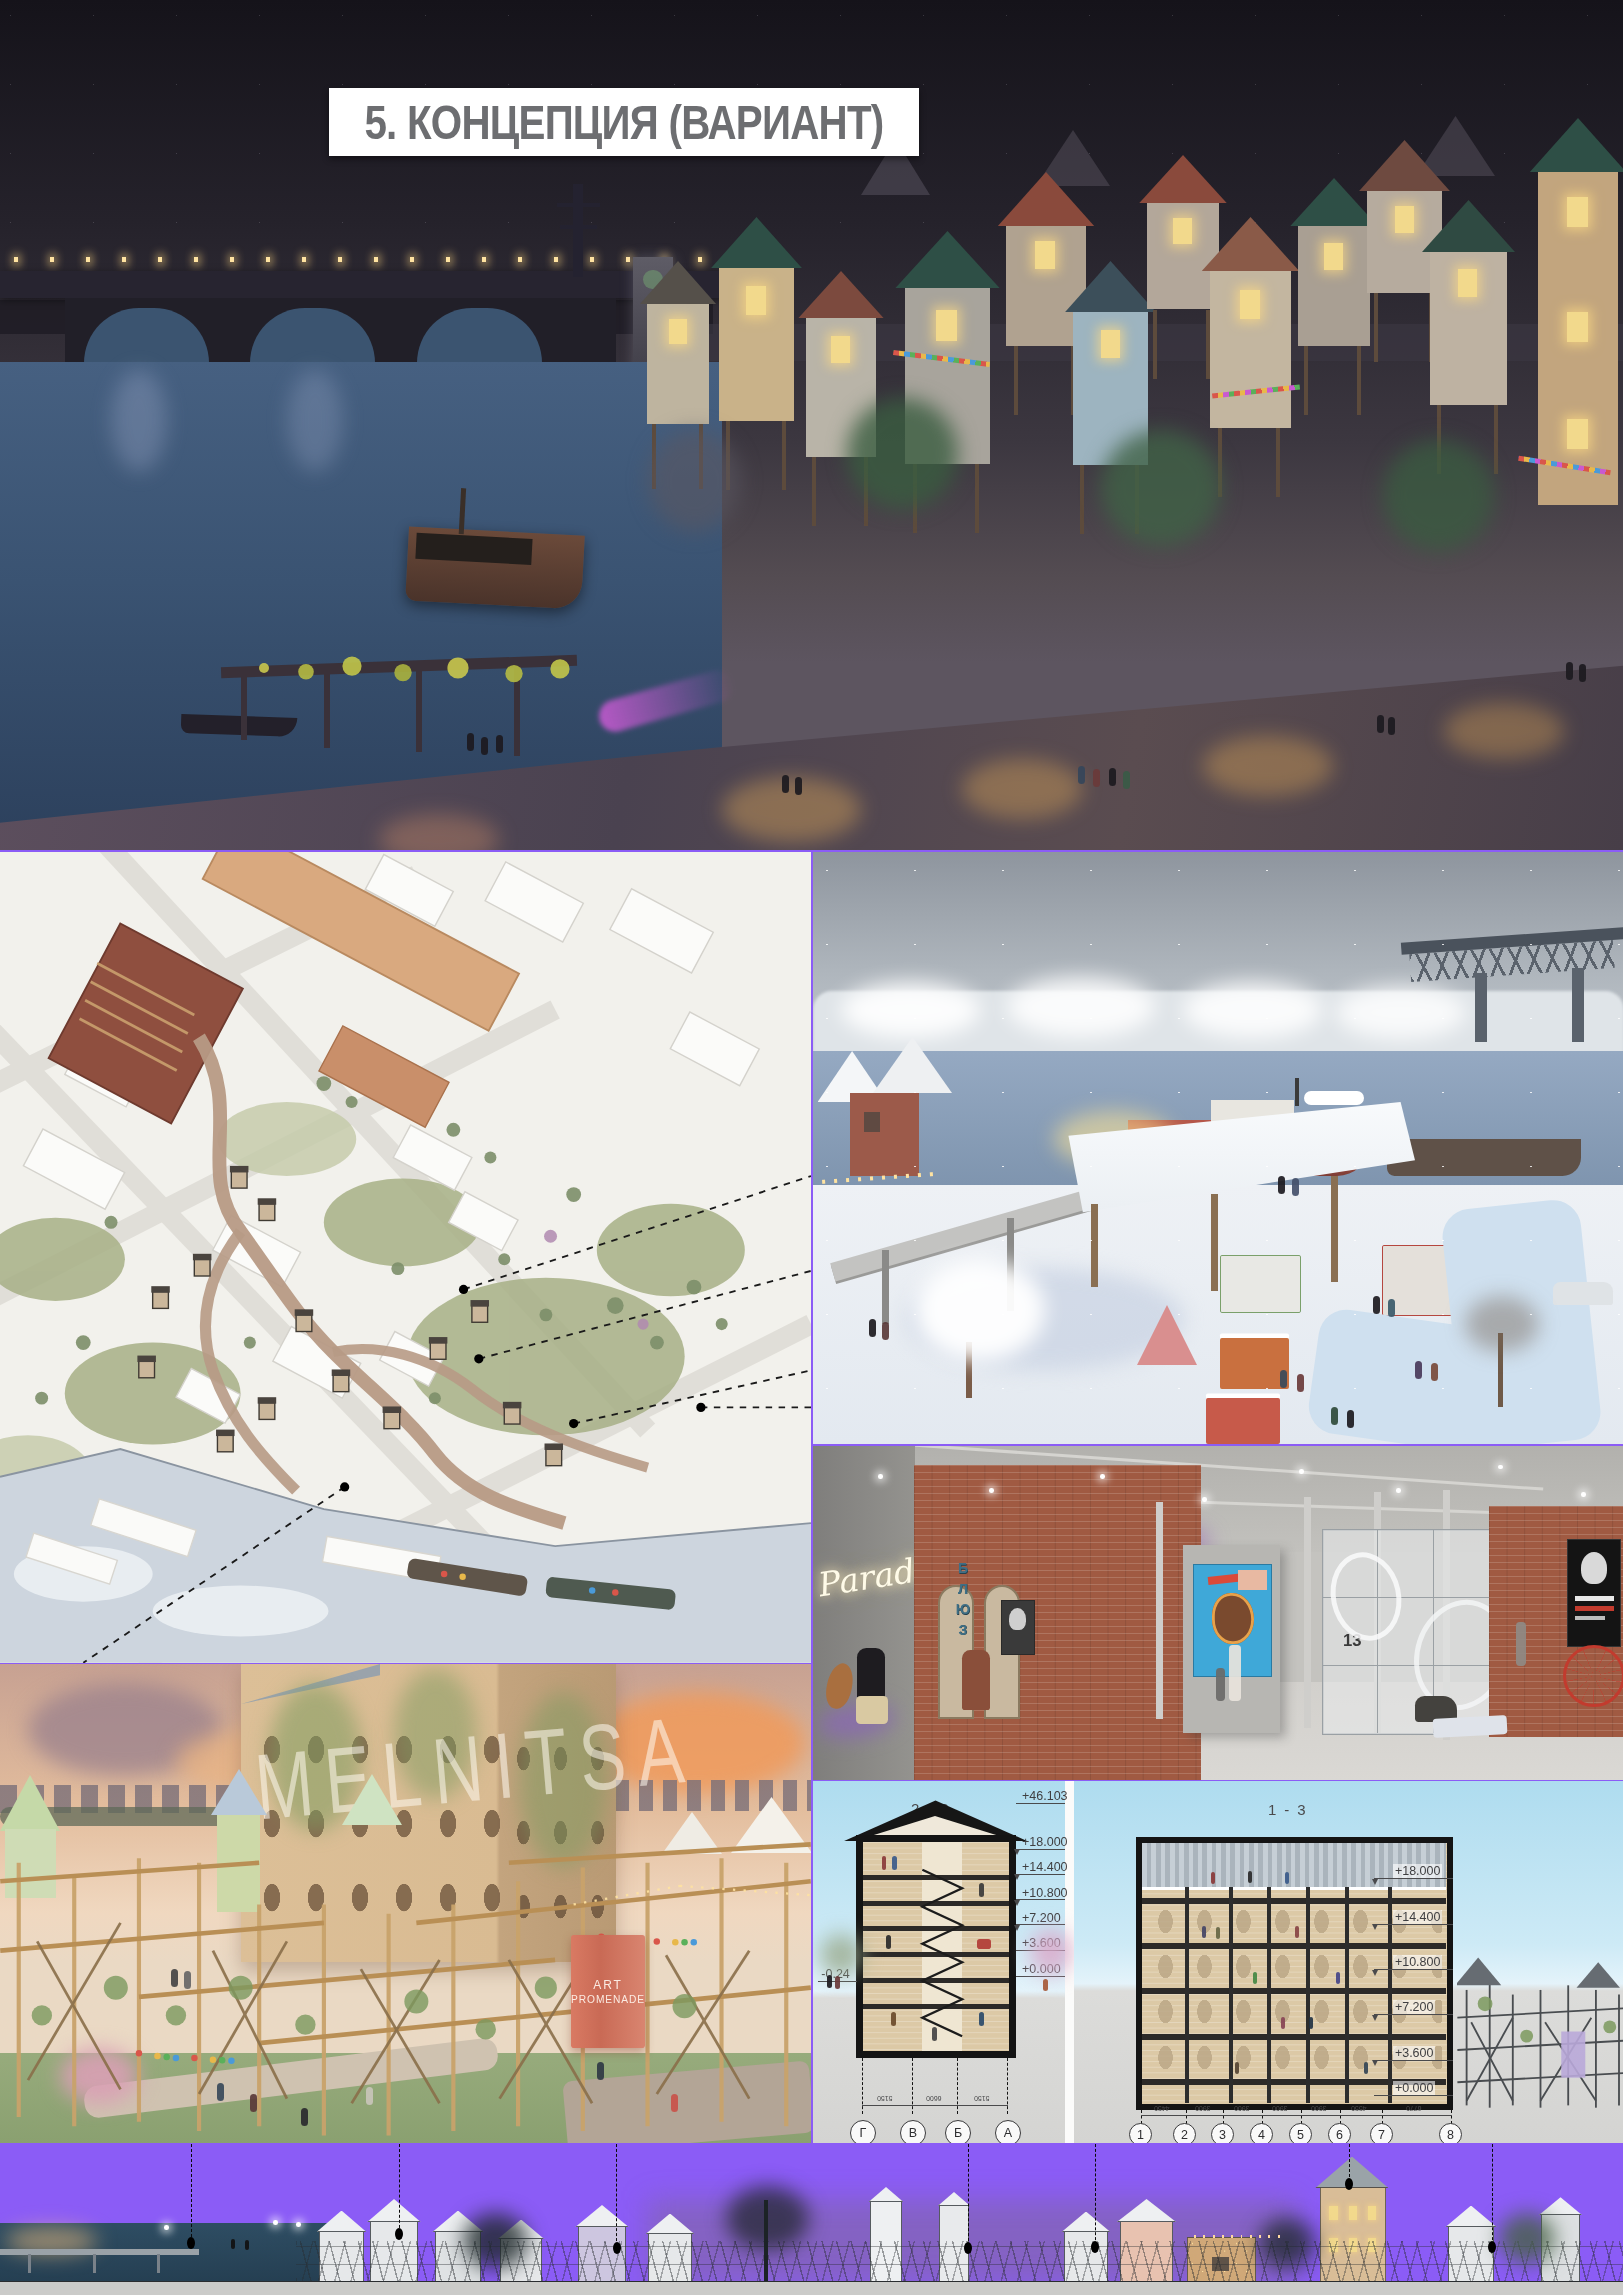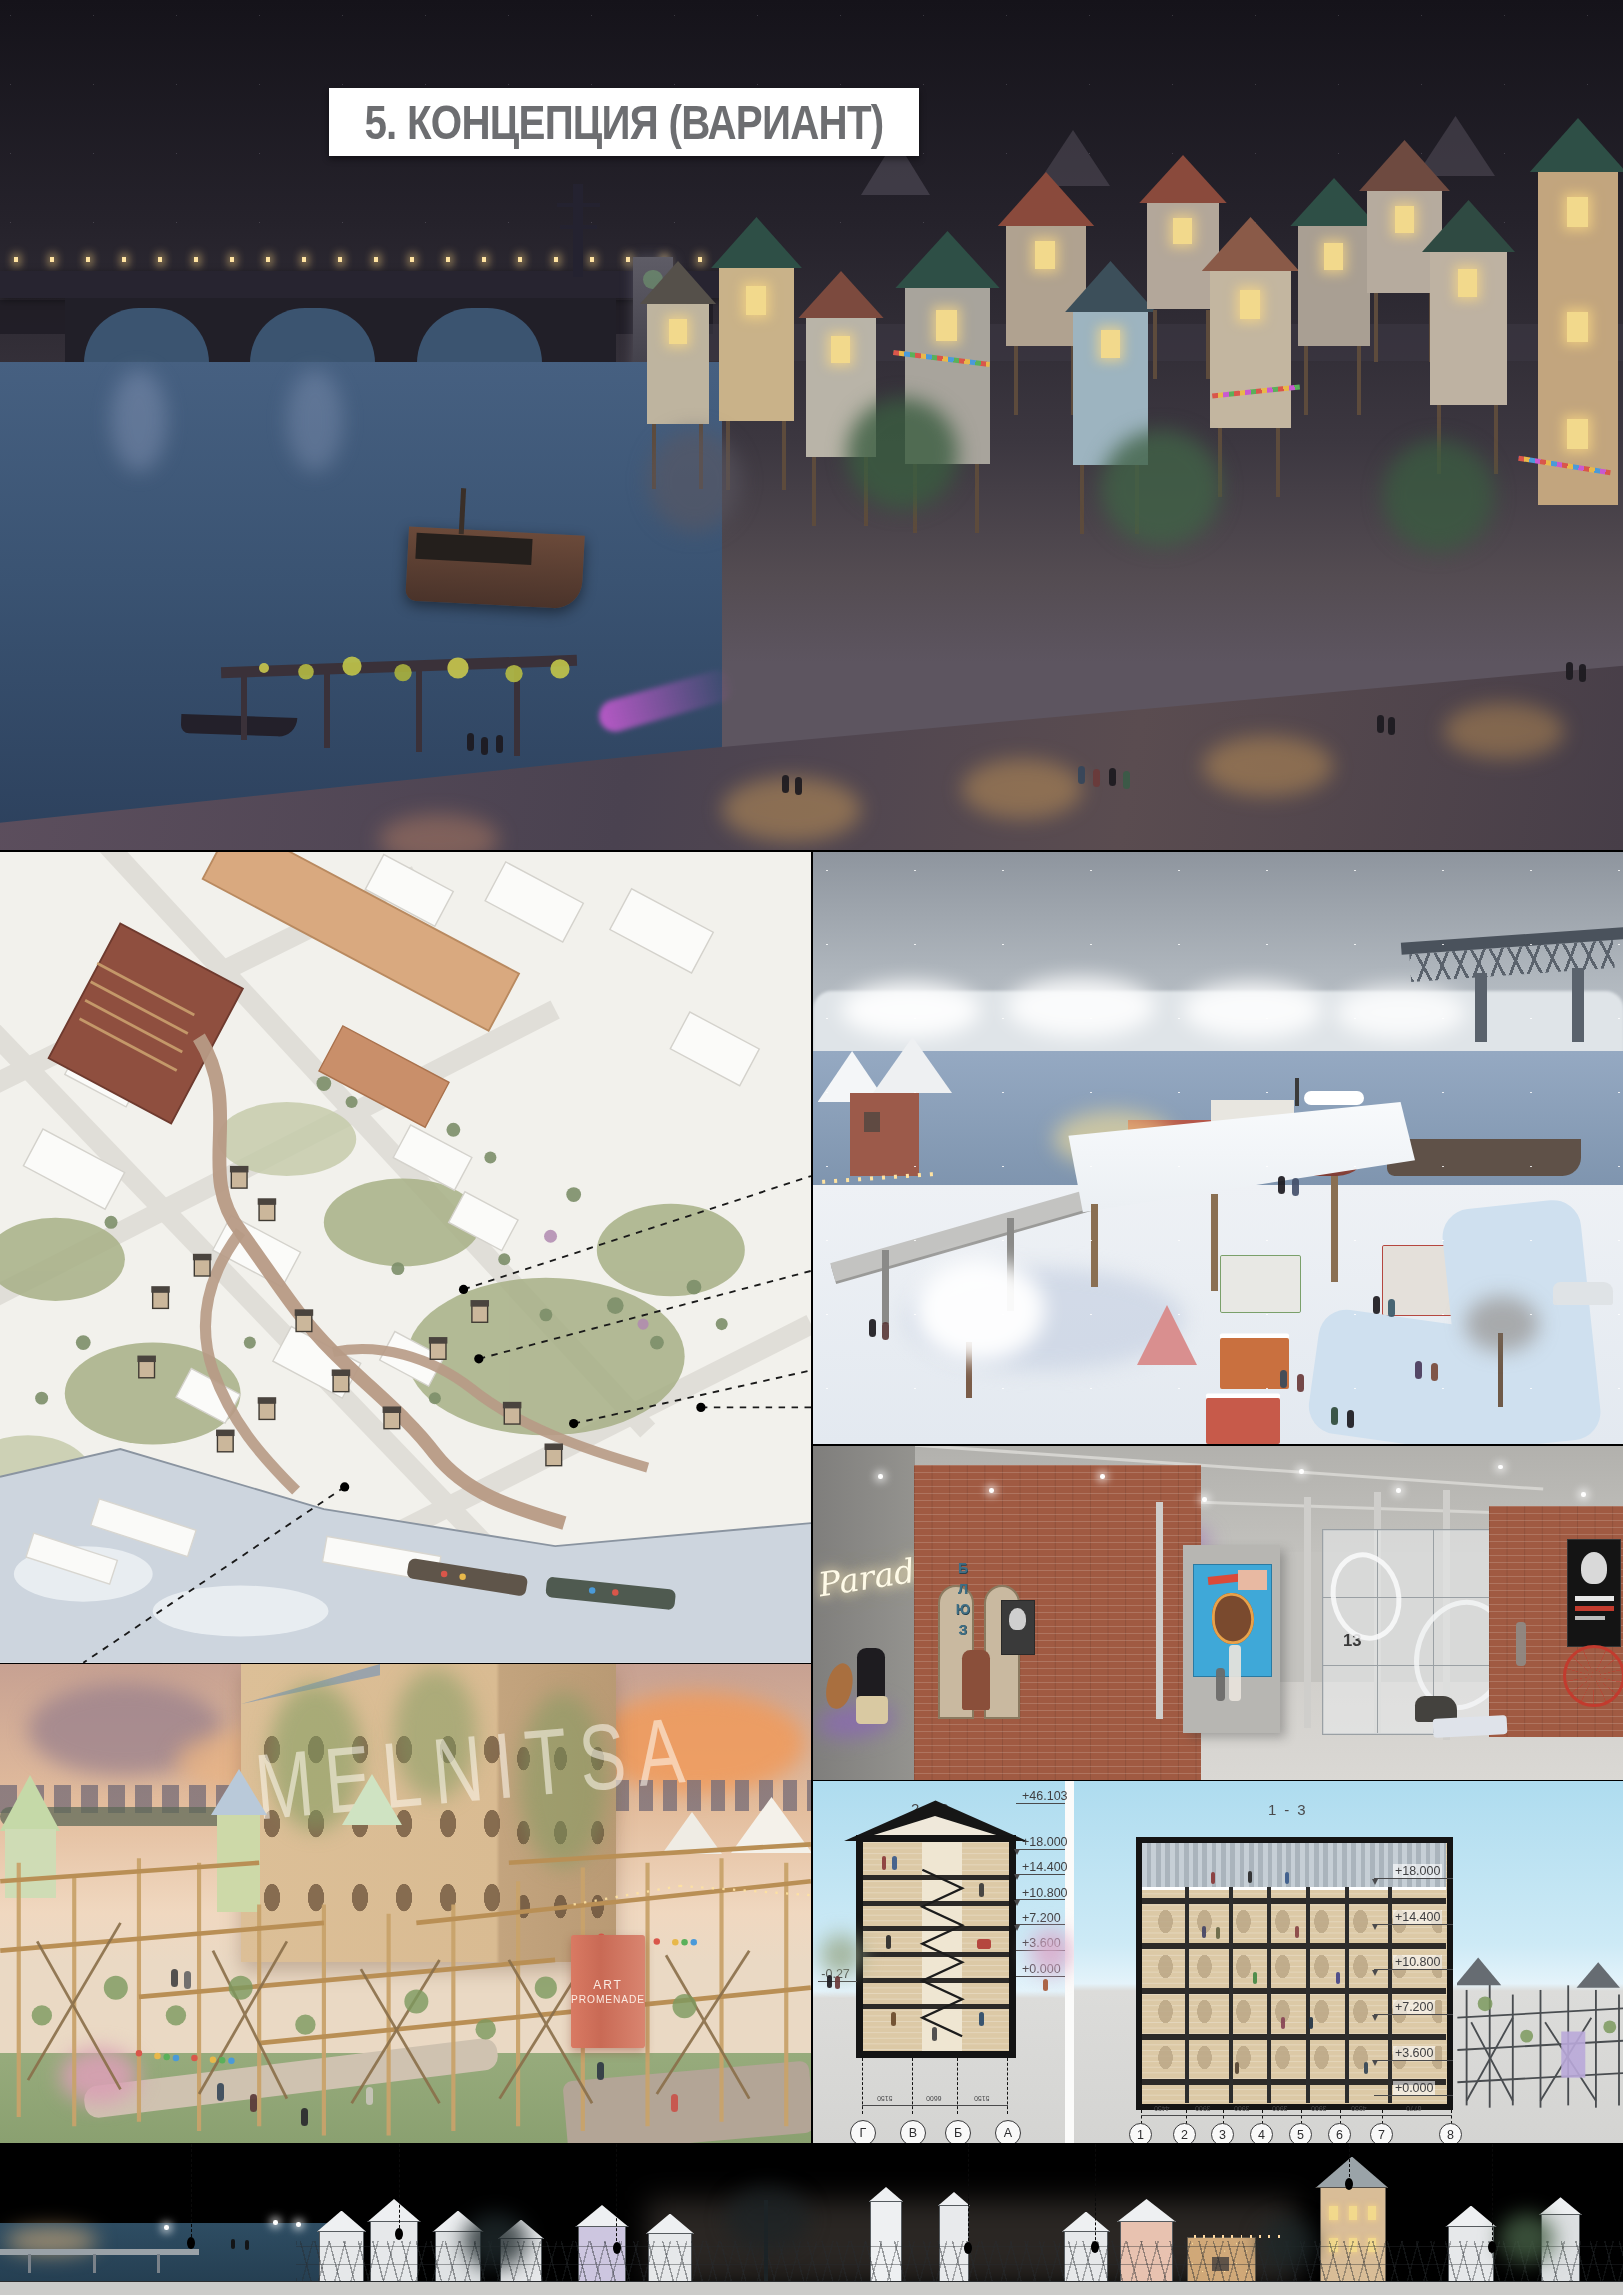--- a/index.html
+++ b/index.html
@@ -1,16 +1,16 @@
 <!DOCTYPE html>
 <html style="font-size:7.4px"><head>
 <meta charset="utf-8">
 <style>
   html,body{margin:0;padding:0;background:#ffffff;font-family:"Liberation Sans",sans-serif;}
-  #board{position:relative;width:1623px;height:2295px;background:#000000;overflow:hidden;}
+  #board{position:relative;width:1623px;height:2295px;background:#8b5cf6;overflow:hidden;}
   .panel{position:absolute;overflow:hidden;}
   .abs{position:absolute;}
   .glow{position:absolute;border-radius:50%;filter:blur(10.2px);}
   .pp{position:absolute;width:7px;height:17.6px;border-radius:3.7px;background:#1c1a20;opacity:.92;}
   .house{position:absolute;}
   .roofTri{position:absolute;left:-6%;top:0;width:112%;clip-path:polygon(50% 0,100% 100%,0 100%);}
   .hbody{position:absolute;left:4%;width:92%;}
   .hleg{position:absolute;width:4.2px;background:#5d4b3c;}
   .win{position:absolute;background:#f2d98c;box-shadow:0 0 12px 3.7px rgba(255,220,130,.65);}
   .stars{background-image:
@@ -709,21 +709,21 @@
       <div class="eline" style="left:203px;top:118px;width:49px;"></div>
       <div class="etick" style="left:201px;top:119px;"></div>
       <div class="elabel" style="left:209px;top:130px;">+7.200</div>
       <div class="eline" style="left:203px;top:143px;width:49px;"></div>
       <div class="etick" style="left:201px;top:144px;"></div>
       <div class="elabel" style="left:209px;top:155px;">+3.600</div>
       <div class="eline" style="left:203px;top:169px;width:49px;"></div>
       <div class="elabel" style="left:209px;top:181px;">+0.000</div>
       <div class="eline" style="left:203px;top:195px;width:49px;"></div>
 
-      <div class="elabel" style="left:8.3px;top:186px;">-0.27</div>
+      <div class="elabel" style="left:8.3px;top:186px;">-0.24</div>
       <div class="eline" style="left:4.6px;top:200px;width:39px;"></div>
 
       <div class="glow" style="left:6.5px;top:153px;width:42px;height:42px;background:rgba(154,170,140,.8);"></div>
       <div class="glow" style="left:217px;top:148px;width:42px;height:46px;background:rgba(217,168,201,.85);"></div>
       <div class="pp" style="left:14px;top:194px;width:4.6px;height:13px;"></div>
       <div class="pp" style="left:22px;top:195px;width:4.6px;height:13px;background:#6a3a3a;"></div>
       <div class="pp" style="left:230px;top:198px;width:4.6px;height:12px;background:#a65a3a;"></div>
 
       <div class="vdash" style="left:49px;top:277px;height:56px;"></div>
       <div class="vdash" style="left:99px;top:277px;height:56px;"></div>

